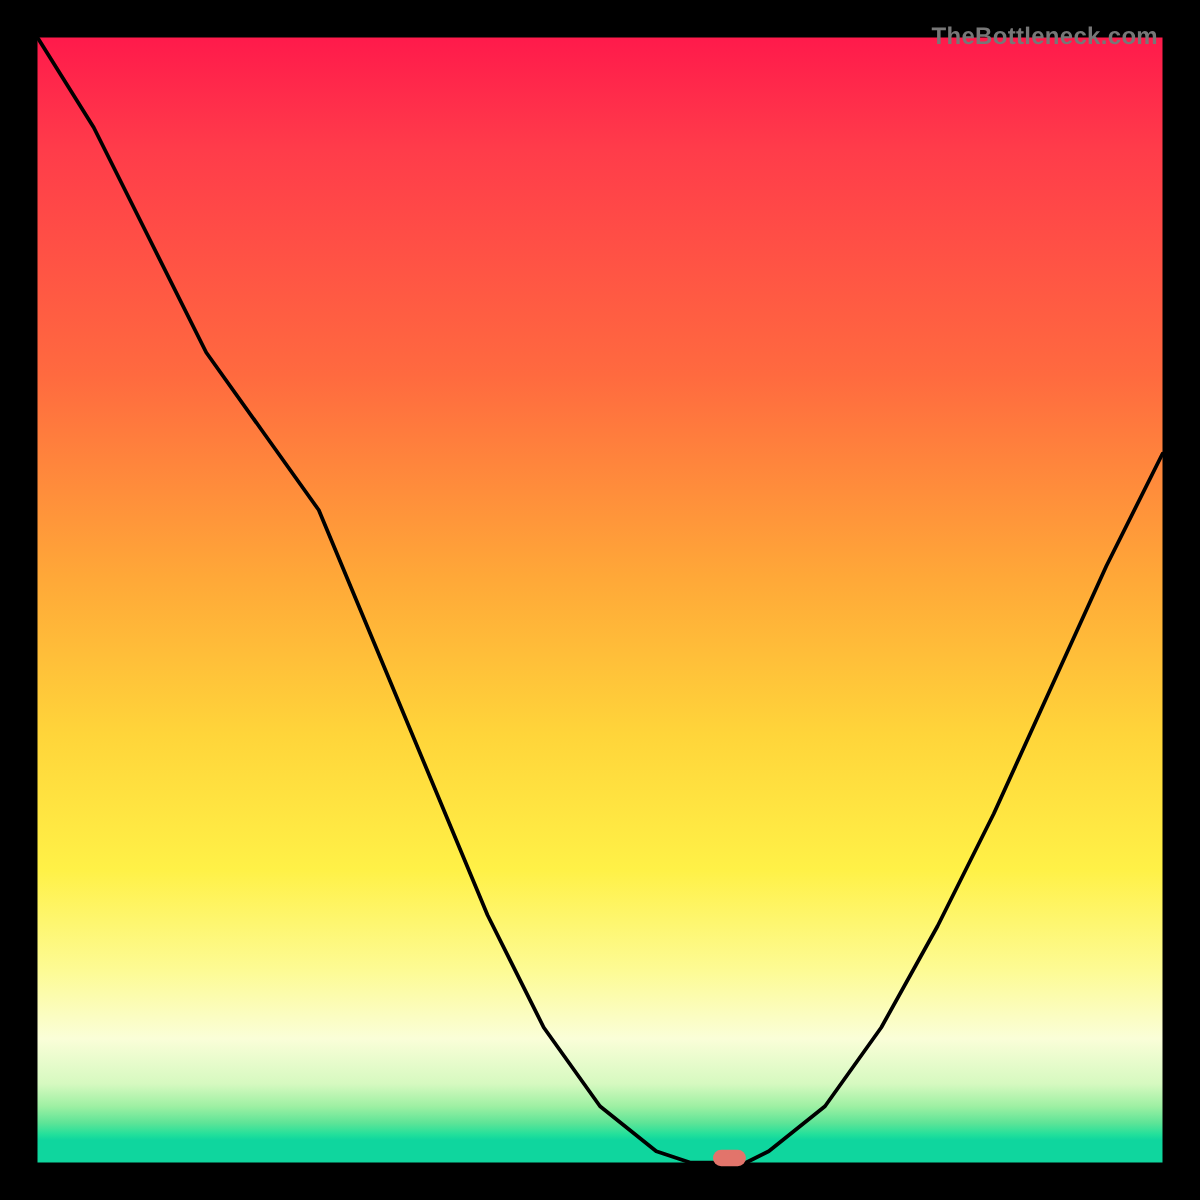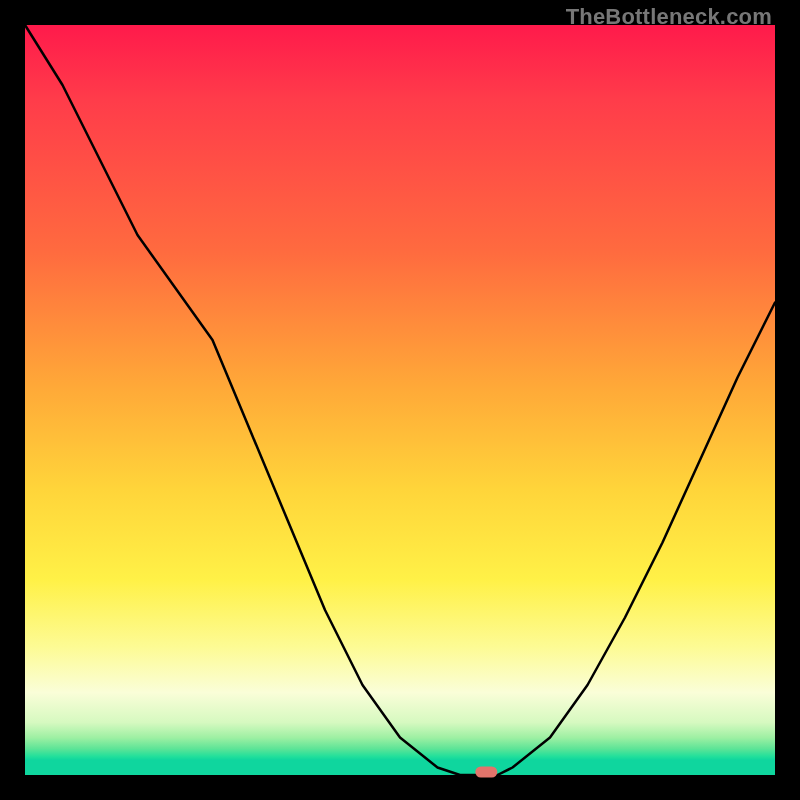--- a/index.html
+++ b/index.html
@@ -36,24 +36,24 @@
       #d6f9c0 93%,
       #9ef0a3 95%,
       #5de497 96.5%,
       #23e09b 97.5%,
       #0fd69e 98%,
         #0fd69e 100%
     );
   }
   .watermark {
     position: absolute;
-    top: 4px;
+    top: 16px;
     right: 28px;
     font-family: Arial, Helvetica, sans-serif;
-    font-size: 22px;
+    font-size: 16px;
     font-weight: 600;
     color: #777;
     letter-spacing: 0.2px;
   }
   svg.curve {
     position: absolute;
     left: 0;
     top: 0;
     width: 750px;
     height: 750px;

